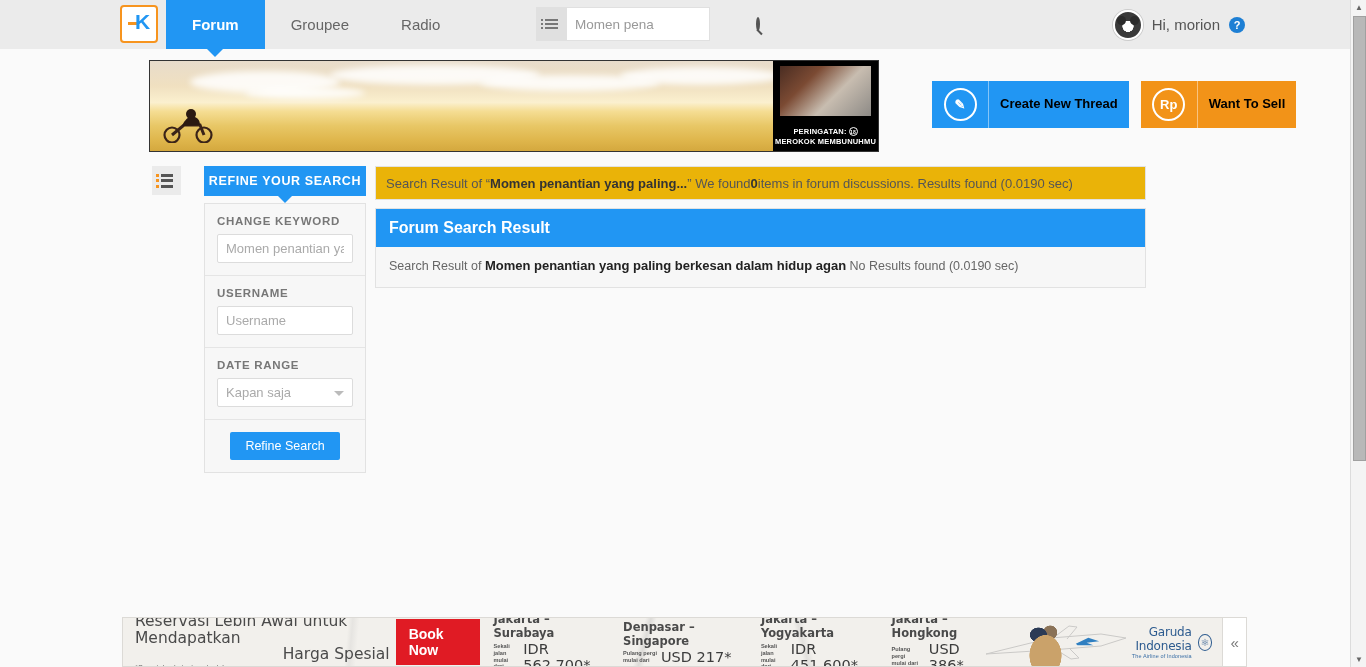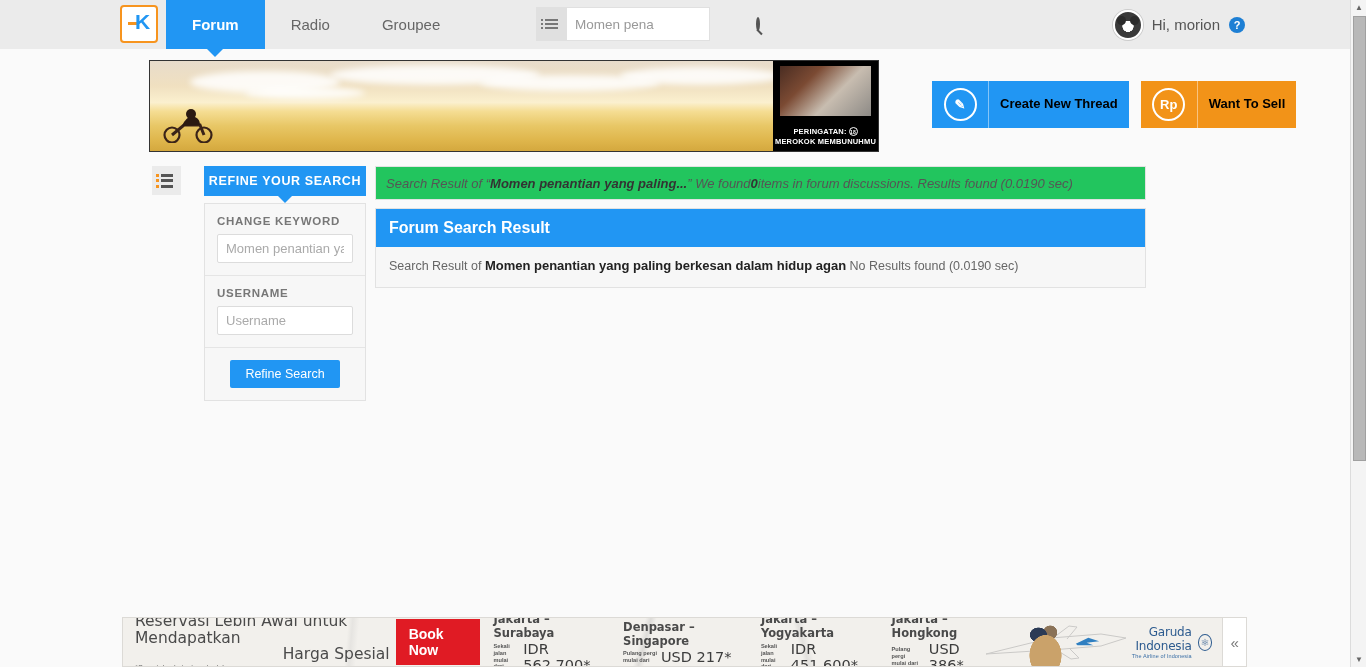--- a/index.html
+++ b/index.html
@@ -220,23 +220,23 @@
     margin-left: -7px; width: 0; height: 0;
     border-left: 7px solid transparent;
     border-right: 7px solid transparent;
     border-top: 7px solid #2196f3;
   }
 
   
   .result-bar {
     position: absolute; left: 375px; top: 166px;
     width: 771px; height: 30px;
-    background: #22c55e; border: 1px solid #e2e2e2;
+    background: #eab308; border: 1px solid #e2e2e2;
     display: flex; align-items: center; padding: 16px 10px;
-    font-size: 13px; color: #555; font-style: italic;
+    font-size: 13px; color: #555;
   }
   .result-bar b { color: #333; }
 
   
   .refine-panel {
     position: absolute; left: 204px; top: 203px;
     width: 162px; background: #f7f7f7;
     border: 1px solid #e2e2e2;
   }
   .rp-section { padding: 11px 12px 12px; border-bottom: 1px solid #e5e5e5; }
@@ -381,24 +381,24 @@
       <span class="bar"></span>
         <span class="kletter">K</span>
     </div>
   </div>
 
   <div class="nav-items">
     <div class="nav-item active">
       <span>Forum</span>
     </div>
     <div class="nav-item">
+      <span>Groupee</span>
+    </div>
+    <div class="nav-item">
       <span>Radio</span>
-    </div>
-    <div class="nav-item">
-      <span>Groupee</span>
     </div>
   </div>
 
   <div class="nav-search">
     <div class="nav-search-cat">
       <span class="list-glyph">
           <span></span>
           <span></span>
           <span></span>
         </span>
@@ -487,20 +487,27 @@
     <div class="rp-label">CHANGE KEYWORD</div>
     <input class="rp-input" type="text" placeholder="Momen penantian yang paling berkesan dalam hidup agan" style="">
   </div>
 
   <div class="rp-section">
     <div class="rp-label">USERNAME</div>
     <input class="rp-input" type="text" placeholder="Username" style="">
   </div>
 
 
+  <div class="rp-section">
+    <div class="rp-label">DATE RANGE</div>
+    <div class="rp-select">
+      <span>Kapan saja</span>
+      <span class="caret-d"></span>
+    </div>
+  </div>
 
   <div class="rp-btn-wrap">
     <button class="refine-btn">Refine Search</button>
   </div>
 </div>
 
 <div class="result-panel">
   <div class="rpanel-head">Forum Search Result</div>
   <div class="rpanel-body">
     <span>Search Result of </span><b>Momen penantian yang paling berkesan dalam hidup agan</b><span> No Results found (0.0190 sec)</span>

